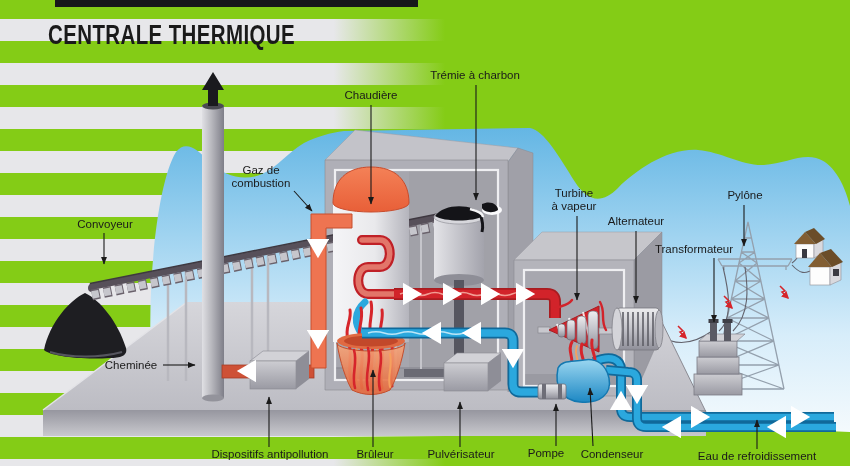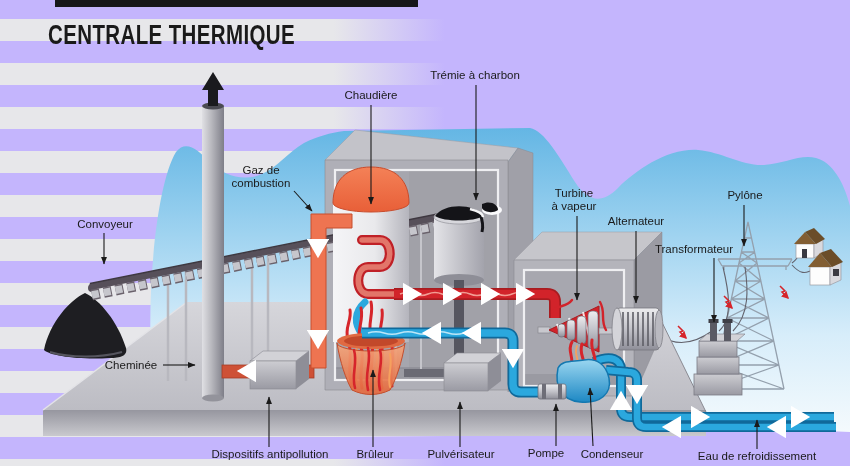--- a/index.html
+++ b/index.html
@@ -1,16 +1,16 @@
 <!DOCTYPE html>
 <html><head>
 <meta charset="utf-8">
 <style>
   html,body{margin:0;padding:0;background:#fff;}
-  .stage{position:relative;width:850px;height:466px;background:#c4b5fd;overflow:hidden;}
+  .stage{position:relative;width:850px;height:466px;background:#84cc16;overflow:hidden;}
   svg{display:block;}
   text{font-family:"Liberation Sans", sans-serif;fill:#1a1a1a;}
   .lbl{font-size:11.5px;}
   .ttl{font-size:27px;font-weight:bold;letter-spacing:.5px;}
 </style>
 </head>
 <body>
 
 <div class="stage">
 <svg width="850" height="466" viewBox="0 0 850 466">

